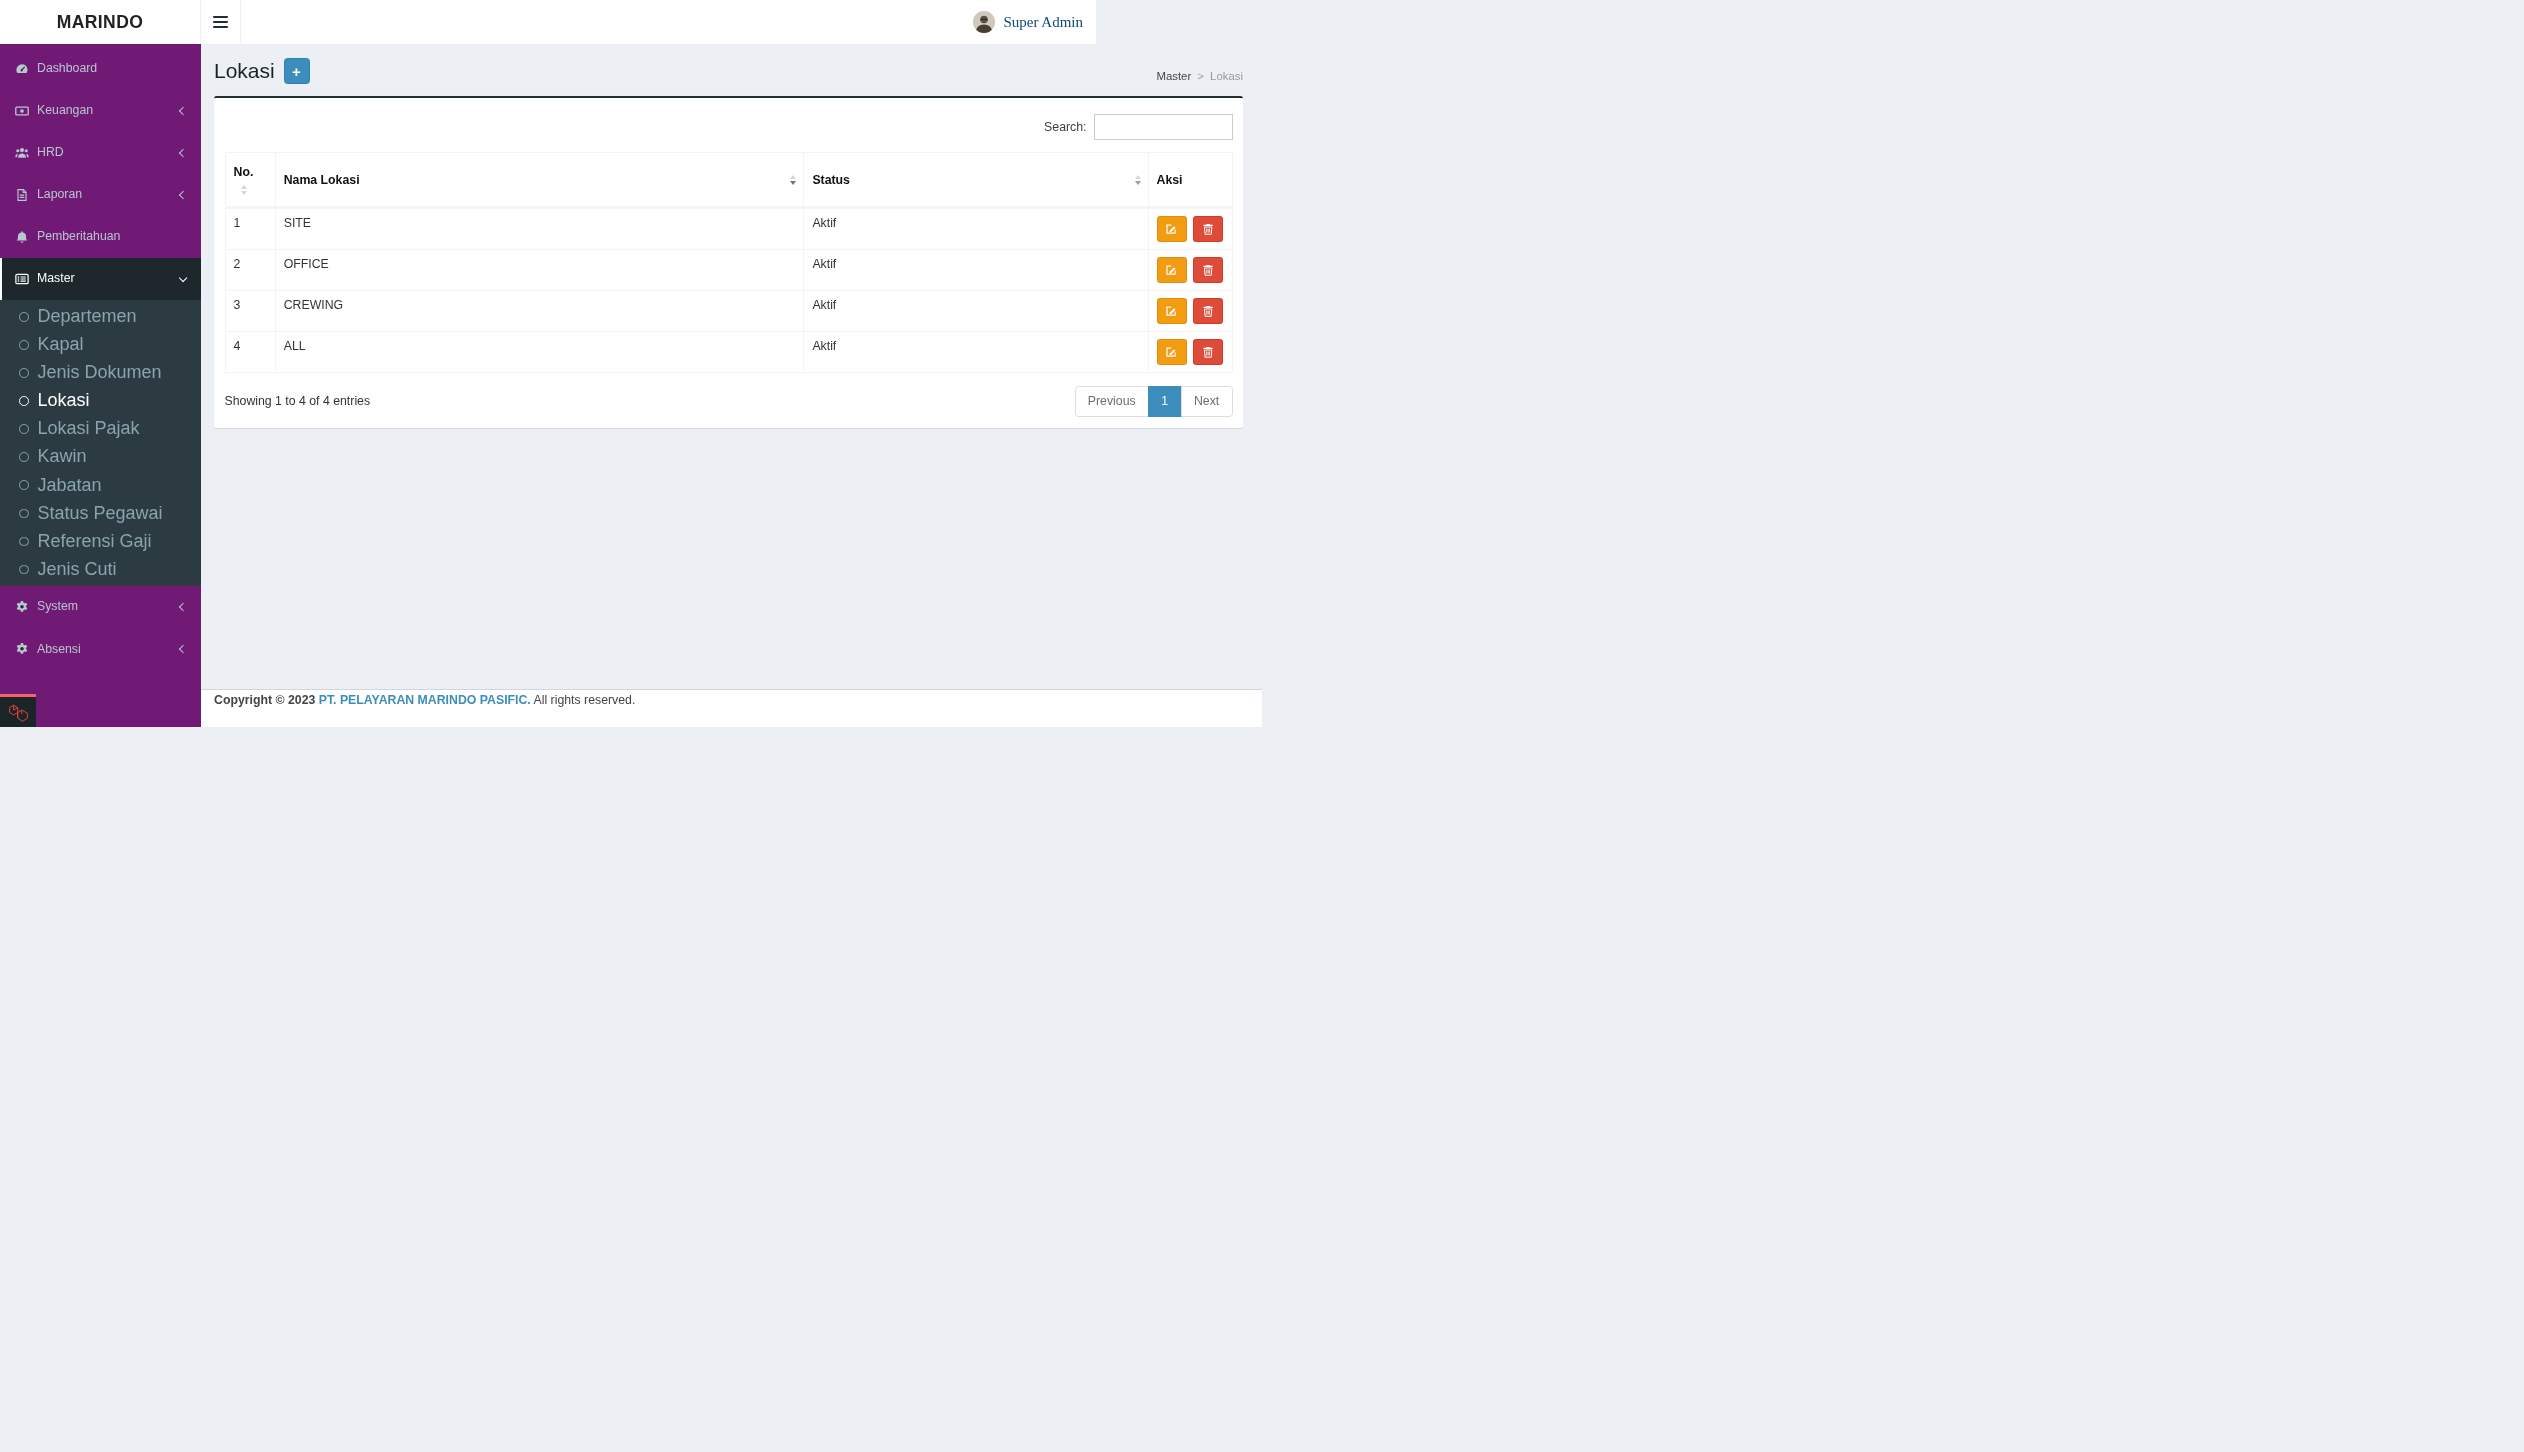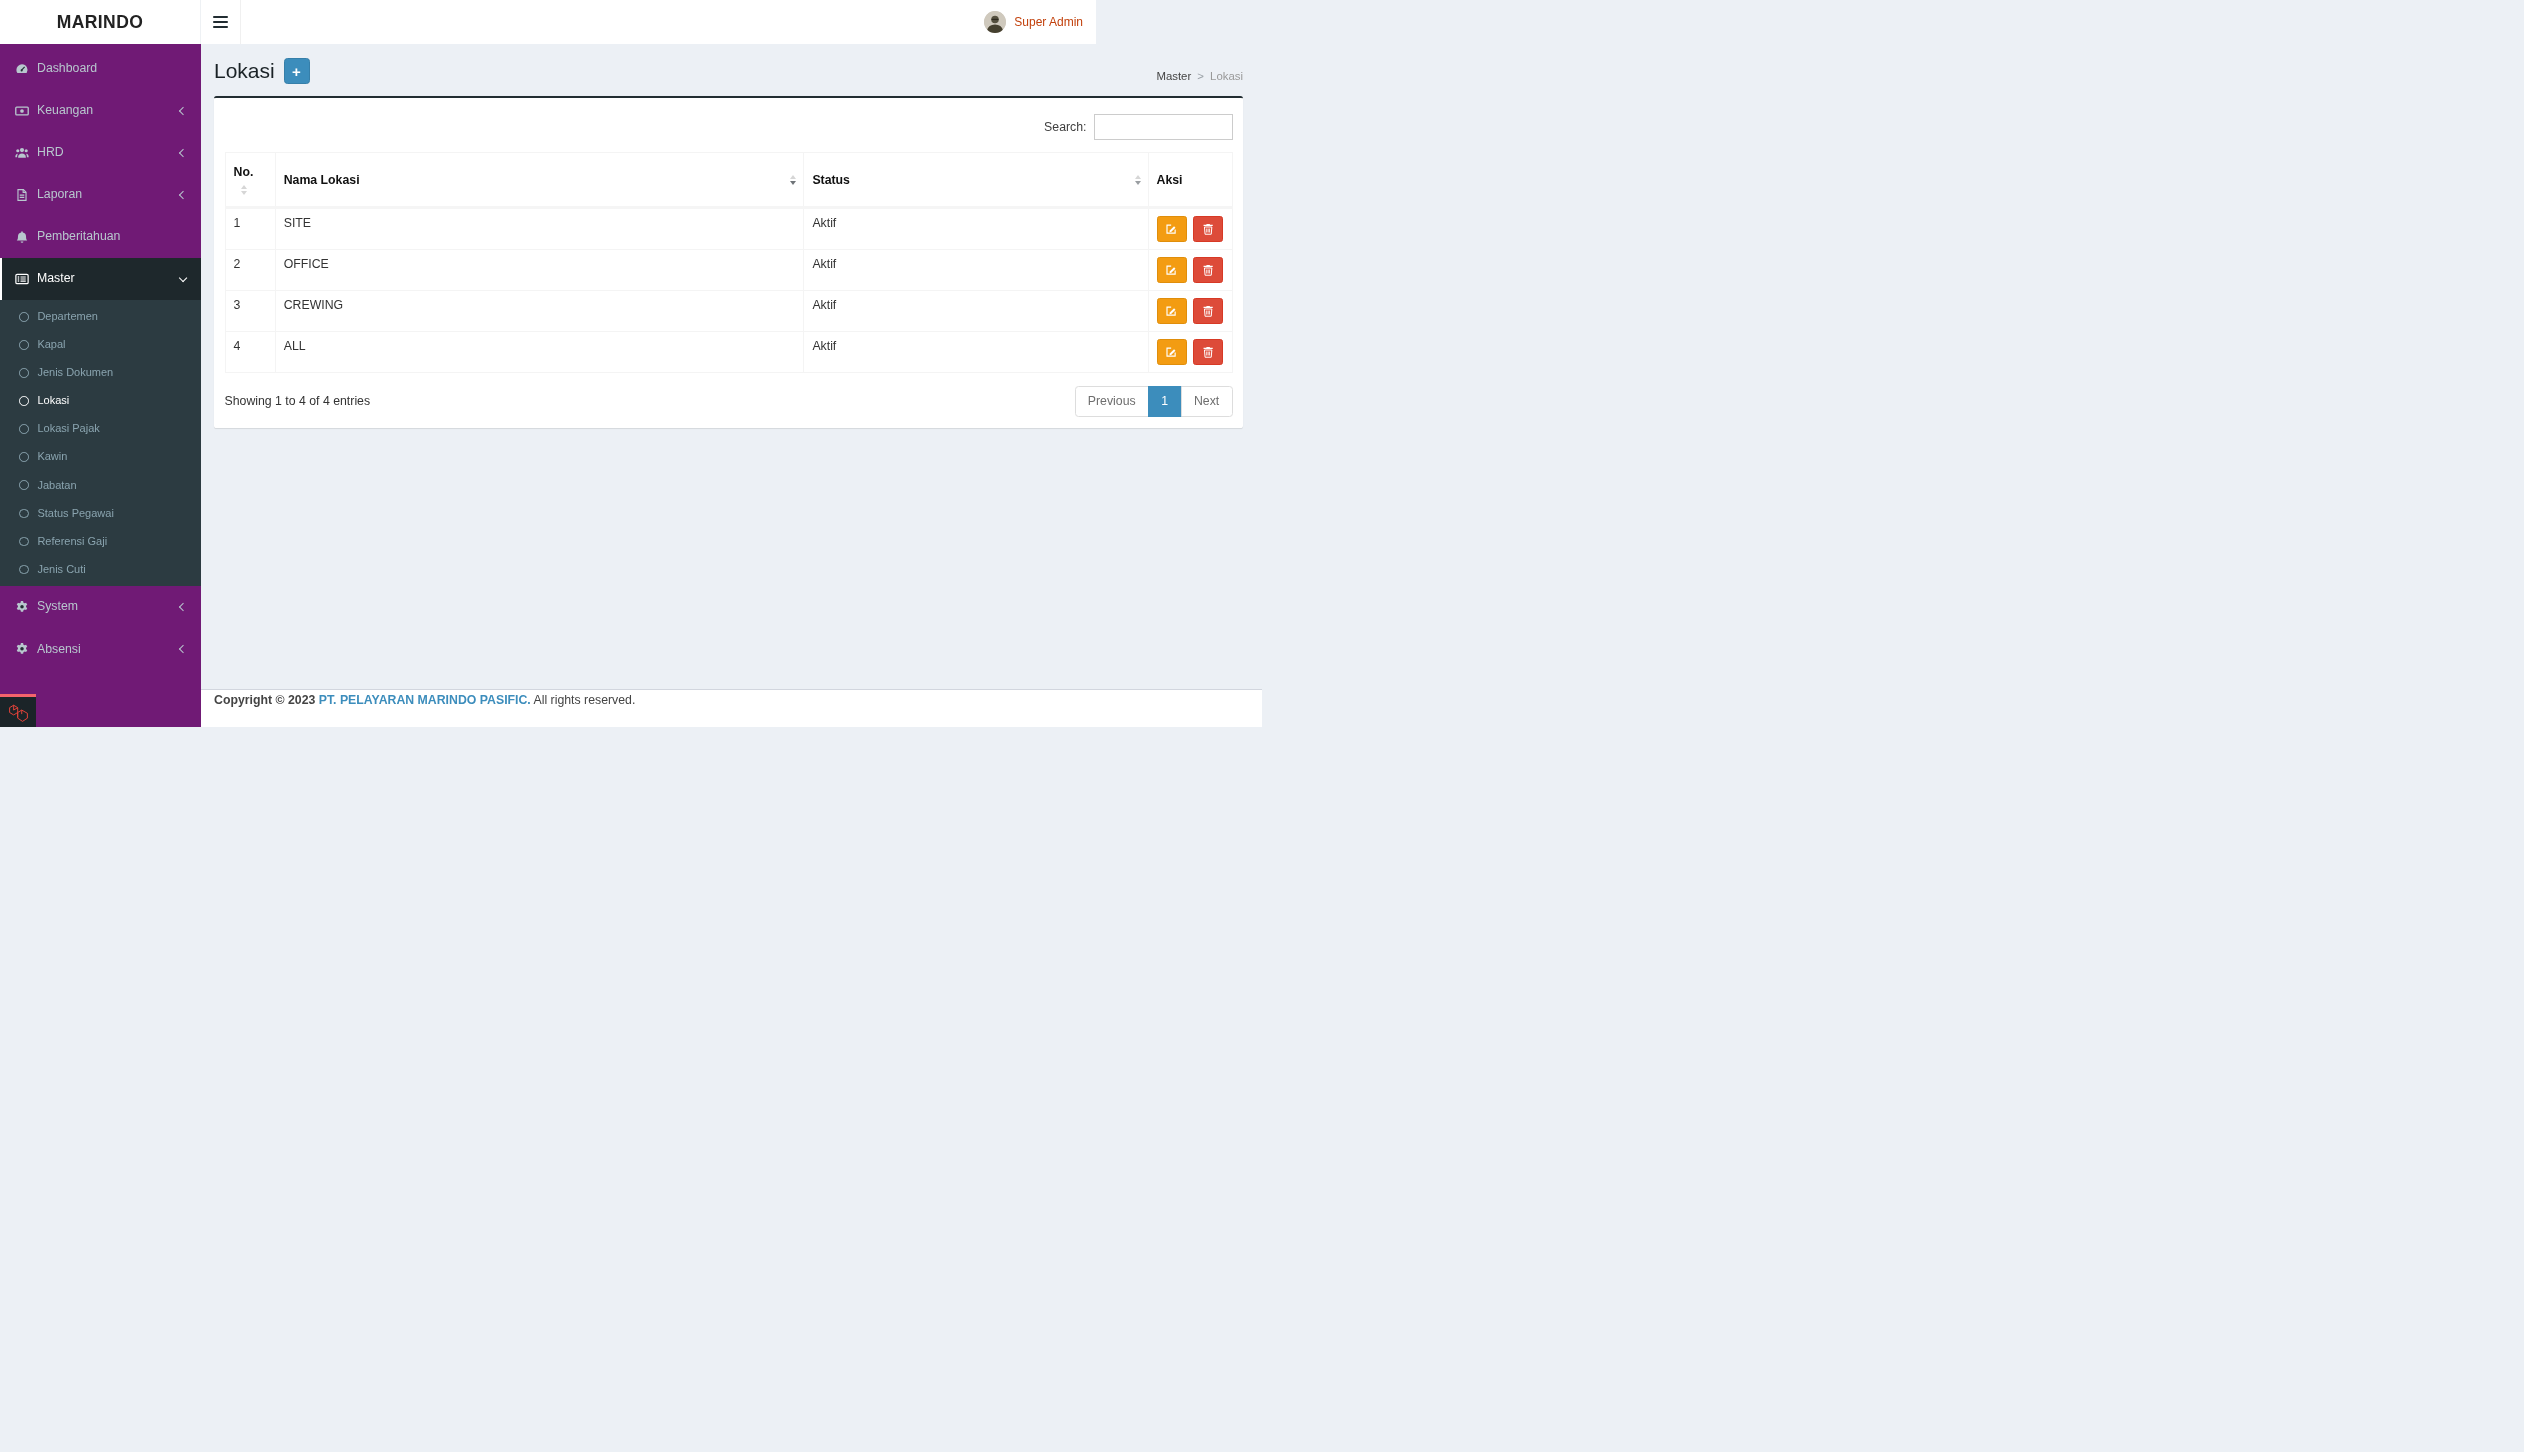--- a/index.html
+++ b/index.html
@@ -24,21 +24,21 @@
     position:absolute; left:0; top:0; width:40px; height:44px;
     display:flex; flex-direction:column; align-items:center; justify-content:center; gap:2.6px;
     border-right:0.9px solid #f0f0f0; cursor:pointer;
   }
   .sidebar-toggle .bar { width:15px; height:2.2px; background:#222d32; border-radius:0.9px; }
   .user-menu {
     position:absolute; right:0; top:0; height:44px; padding:0 13px;
     display:flex; align-items:center; gap:8px; cursor:pointer;
   }
   .avatar { width:22px; height:22px; border-radius:50%; overflow:hidden; flex:0 0 auto; background:#cfc9bd; }
-  .user-name { color:#c2410c; font-size:12px; }
+  .user-name { color:#0c4a6e; font-size:15px;font-family:Liberation Serif, serif; }
 
   
   .main-sidebar {
     position:absolute; left:0; top:44px; bottom:0; width:201px;
     background:#701a75; z-index:20;
   }
   .sidebar-menu { list-style:none; padding-top:3.5px; }
   .sidebar-menu > li > .menu-link {
     display:flex; align-items:center;
     padding:12.3px 13px; color:#b8c7ce; cursor:pointer;
@@ -47,21 +47,21 @@
   .sidebar-menu > li > .menu-link .mi { width:22px; flex:0 0 22px; display:flex; align-items:center; }
   .sidebar-menu > li > .menu-link .mi svg { width:14px; height:14px; }
   .menu-label { flex:1 1 auto; }
   .chev { width:6.1px; height:6.1px; border-right:1.8px solid currentColor; border-bottom:1.8px solid currentColor; flex:0 0 auto; }
   .chev.left { transform:rotate(135deg); margin-right:1.8px; }
   .chev.down { transform:rotate(45deg); margin-top:-2.6px; margin-right:1.8px; }
   li.active-tree > .menu-link { background:#1e282c; color:#fff; border-left-color:#fff; }
   .treeview-menu { list-style:none; background:#2c3b41; padding:2.6px 0; }
   .treeview-menu .sub-link {
     display:flex; align-items:center; padding:5.3px 4.4px 5.3px 19px;
-    color:#8aa4af; cursor:pointer; line-height:17.5px; font-size:11px;
+    color:#8aa4af; cursor:pointer; line-height:17.5px; font-size:18px;
   }
   .circle-o {
     width:9.6px; height:9.6px; border:1.8px solid currentColor; border-radius:50%;
     margin-right:8.8px; flex:0 0 auto;
   }
   .treeview-menu li.active .sub-link { color:#fff; }
 
   
   .content-wrapper { position:absolute; left:201px; top:44px; right:0; bottom:38px; background:#ecf0f5; padding:13px 19px 0 13px; overflow:hidden; }
   .content-header { display:flex; align-items:flex-end; }

